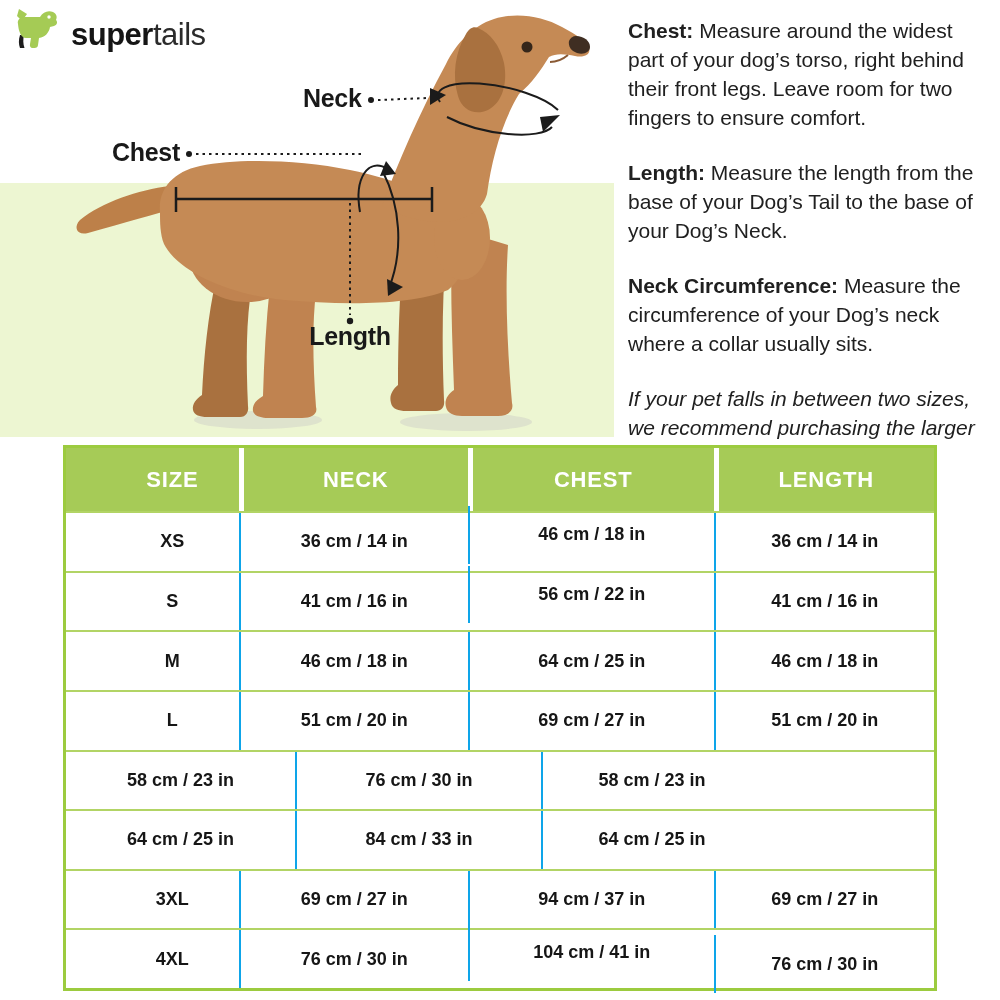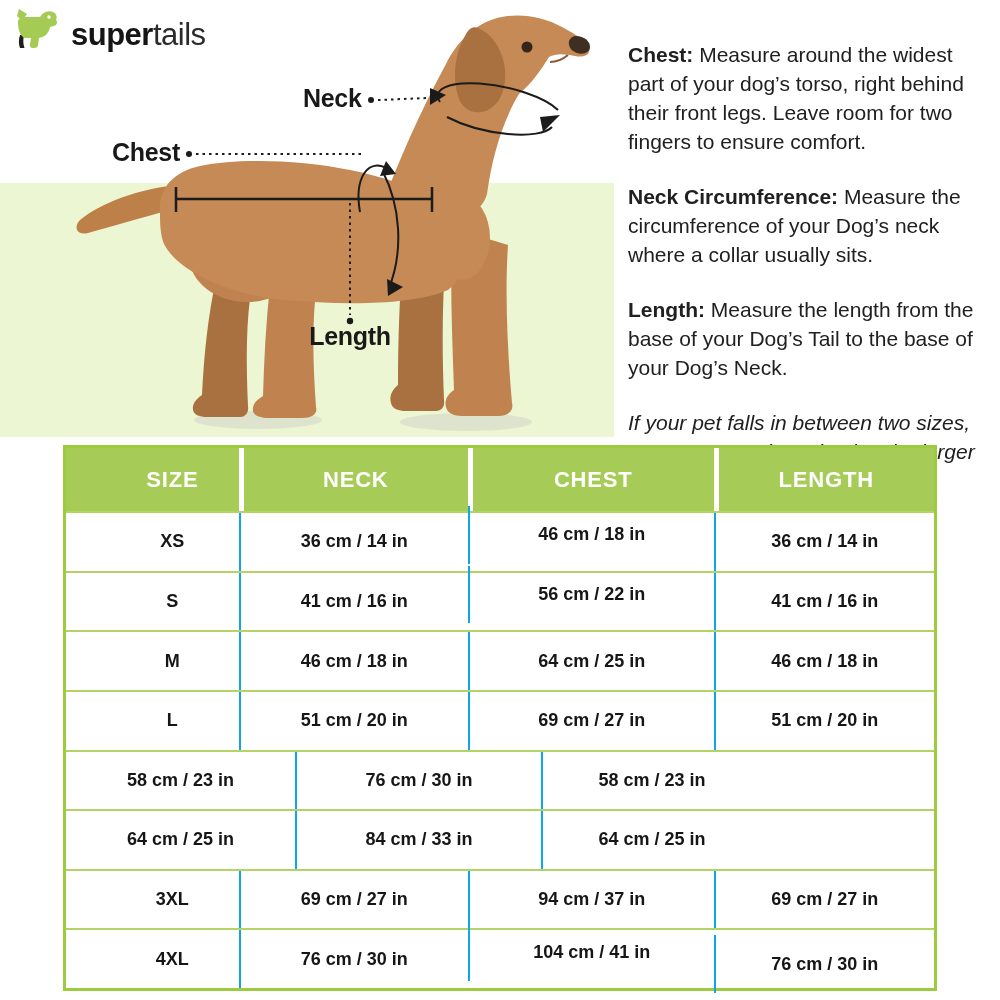--- a/index.html
+++ b/index.html
@@ -15,21 +15,21 @@
 
   
   .hero-svg { position:absolute; left:0; top:0; width:1000px; height:445px; }
   .diagram-label { position:absolute; font-size:25px; font-weight:700; color:#191919; letter-spacing:-0.3px; }
   .lbl-neck { left:303px; top:84px; }
   .lbl-chest { left:112px; top:138px; }
   .lbl-length { left:308px; top:322px; width:84px; text-align:center; }
 
   
   .info { position:absolute; left:628px; top:16px; width:362px; font-size:21px; line-height:29px; color:#202020; }
-  .info p { margin-bottom:26px;margin-top:24px; }
+  .info p { margin-bottom:26px; }
   .info .lead { font-weight:700; }
   .info .note { font-style:italic; margin-top:3px; }
 
   
   .size-table { position:absolute; left:63px; top:445px; width:874px; height:546px;
                 border:3px solid #9ccb3f; background:#fff; display:flex; flex-direction:column; }
   .head-row { display:flex; height:63px; background:#fff; }
   .th { background:#a6cb57; color:#fff; font-weight:700; font-size:22px; letter-spacing:0.8px;
         display:flex; align-items:center; justify-content:center; }
   .head-row .th + .th { margin-left:5px; }
@@ -118,22 +118,22 @@
       <path fill="#a5cb55" d="M 7 1 L 15 6 L 10 13 L 5 8 Z"></path>
       <path fill="#1d1d1d" d="M 8 27 C 6.5 32 6.5 36 8 40 L 12.5 40 C 11 36 11 31 12 27 Z"></path>
       <path fill="#a5cb55" d="M 6 16 C 5 12 8 9 13 9 L 28 9 C 31 4 36 2 41 4 C 44.5 5.5 45.5 9 44 12 C 46 14 45 17 42 18 L 38 19 C 37 25 33 29 27 30 L 26 37 C 26 39 24.5 40 22.5 40 L 20.5 40 C 18.5 40 17.5 38 18 36 L 19 30 L 14 30 C 9 30 6.5 23 6 16 Z"></path>
       <circle fill="#ffffff" cx="37" cy="9" r="1.7"></circle>
     </svg>
     <div class="wordmark"><span class="super">super</span><span class="tails">tails</span></div>
   </div>
 
   <div class="info">
     <p><span class="lead">Chest:</span><span> Measure around the widest part of your dog’s torso, right behind their front legs. Leave room for two fingers to ensure comfort.</span></p>
+    <p><span class="lead">Length:</span><span> Measure the length from the base of your Dog’s Tail to the base of your Dog’s Neck.</span></p>
     <p><span class="lead">Neck Circumference:</span><span> Measure the circumference of your Dog’s neck where a collar usually sits.</span></p>
-    <p><span class="lead">Length:</span><span> Measure the length from the base of your Dog’s Tail to the base of your Dog’s Neck.</span></p>
     <p class="note">If your pet falls in between two sizes, we recommend purchasing the larger size.</p>
   </div>
 
   <div class="size-table">
     <div class="head-row">
       <div class="th c1">SIZE</div>
       <div class="th c2">NECK</div>
       <div class="th c3">CHEST</div>
       <div class="th c4">LENGTH</div>
     </div>

